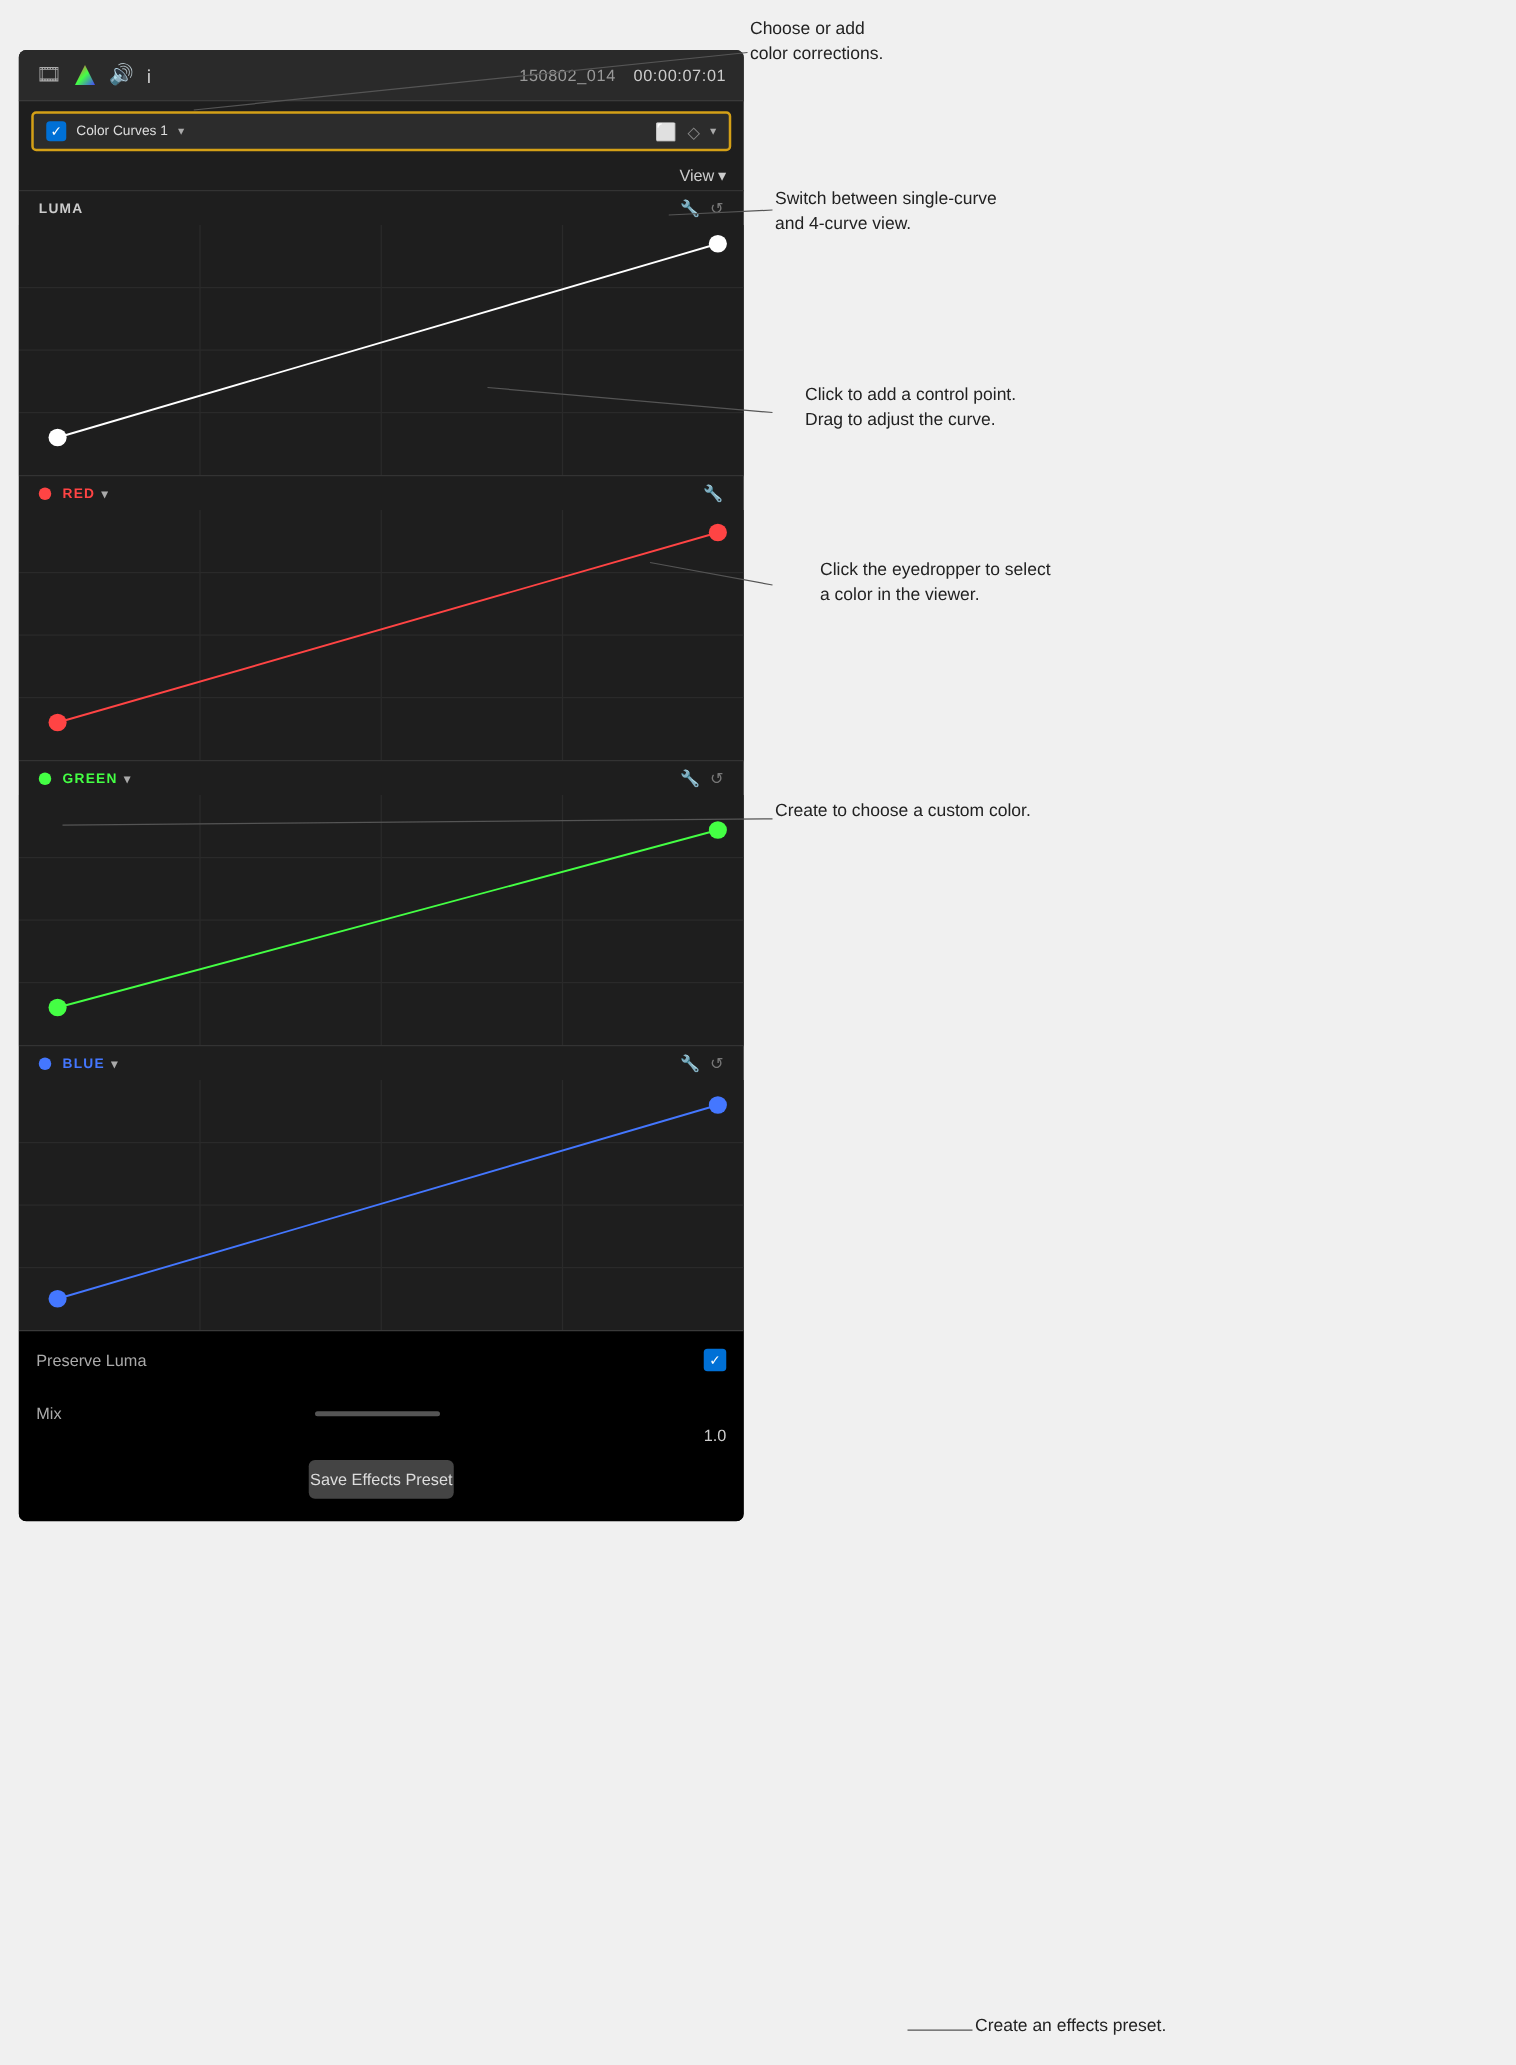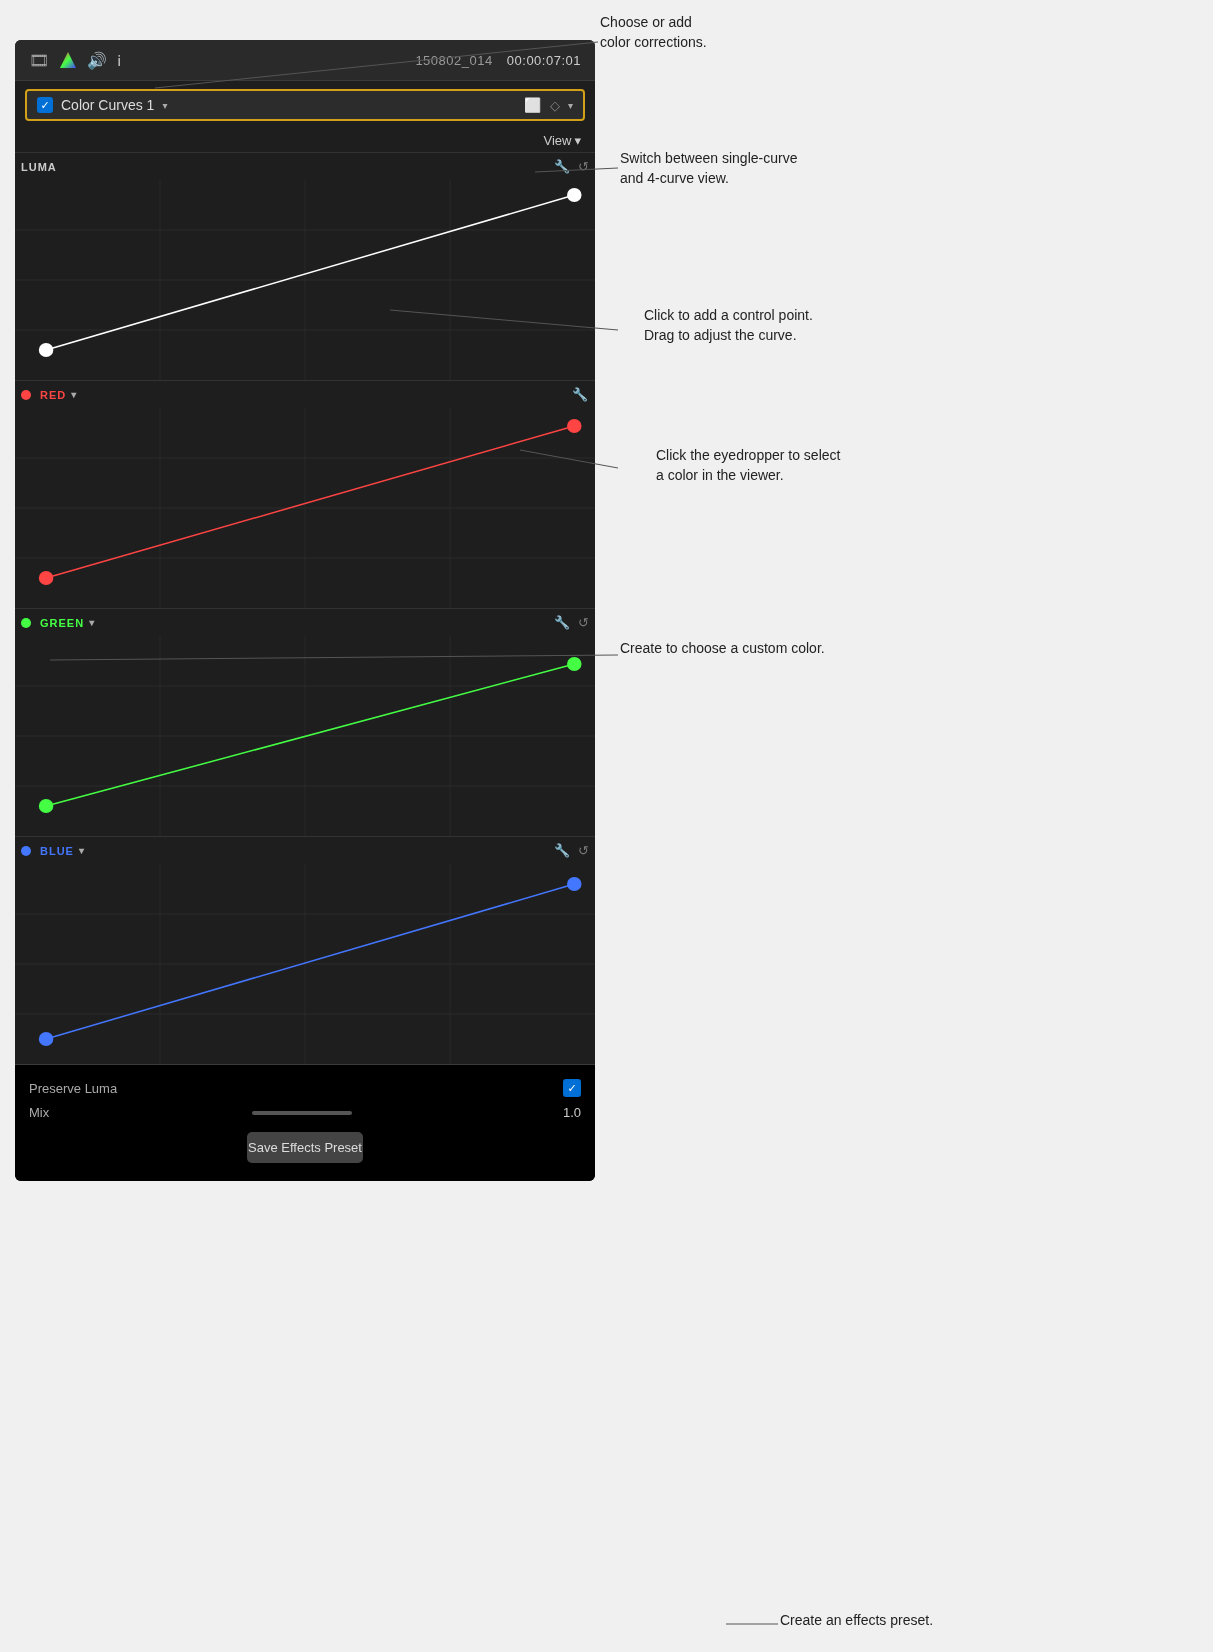--- a/index.html
+++ b/index.html
@@ -68,21 +68,21 @@
     }
     .checkbox-blue {
       width: 16px; height: 16px;
       background: #0070d6;
       border-radius: 3px;
       display: flex; align-items: center; justify-content: center;
       color: white; font-size: 11px;
     }
     .effect-name {
       color: #ddd;
-      font-size: 14px;
+      font-size: 11px;
     }
     .chevron-down {
       color: #aaa;
       font-size: 10px;
     }
     .effect-selector-right {
       display: flex;
       align-items: center;
       gap: 8px;
     }
@@ -112,21 +112,21 @@
 
     
     .curve-section {
       margin: 0;
       border-top: 1px solid #333;
     }
     .curve-header {
       display: flex;
       align-items: center;
       justify-content: space-between;
-      padding: 6px 6px;
+      padding: 6px 16px;
       text-align: center;
     }
     .curve-label {
       font-size: 11px;
       font-weight: 600;
       letter-spacing: 1px;
       display: flex;
       align-items: center;
       gap: 5px;
     }
@@ -374,21 +374,21 @@
   </div>
 
   <div class="footer-section">
     <div class="footer-row">
       <span class="footer-label">Preserve Luma</span>
       <div class="checkbox-blue" style="width:18px;height:18px;">✓</div>
     </div>
     <div class="footer-row-mix">
       <span class="footer-label">Mix</span>
       <div class="mix-slider"></div>
-      <span style="color:#ccc;font-size:13px;margin-left:8px;">1.0</span>
+      <span style="color:#ccc;font-size:13px;margin-left:8px;margin-top:36px;">1.0</span>
     </div>
     <button class="save-btn">Save Effects Preset</button>
   </div>
 </div>
 
 <div class="annotations">
 
   <div class="annotation-text" style="top:12px; left:600px;">
     <span>Choose or add<br>color corrections.</span>
   </div>

